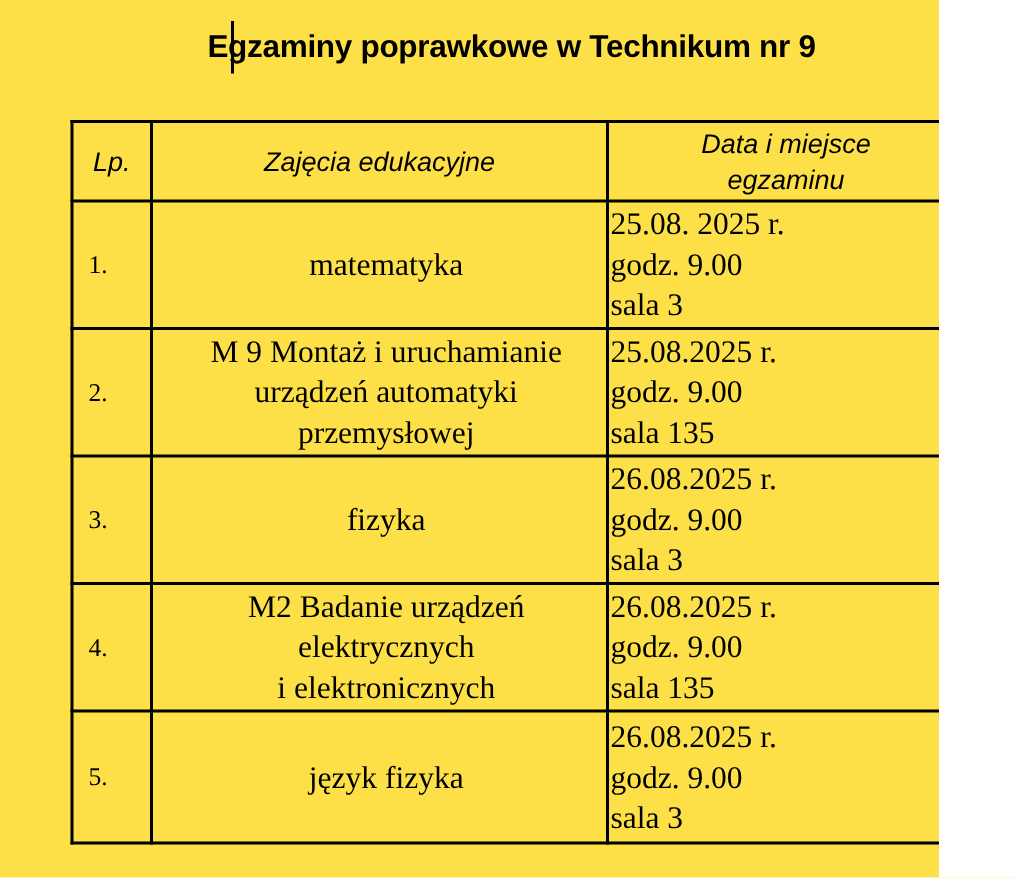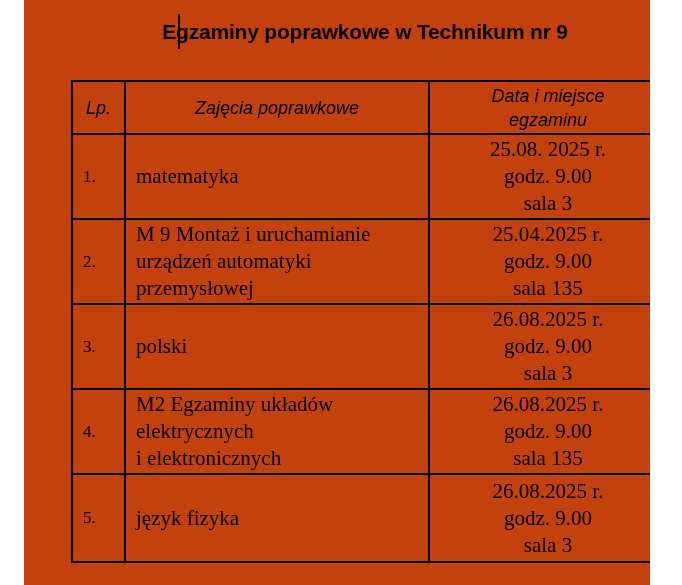--- a/index.html
+++ b/index.html
@@ -4,23 +4,22 @@
 <style>
   html, body {
     margin: 0;
     padding: 0;
     background: #ffffff;
   }
   .page {
     position: relative;
     width: 626px;
     height: 585px;
-    background: #c2410c;
+    background: #fde047;
     overflow: hidden;
-    margin-left: 24px;
   }
   .doc-title {
     position: absolute;
     top: 17px;
     left: 0;
     width: 682px;
     text-align: center;
     font-family: "Liberation Sans", sans-serif;
     font-weight: bold;
     font-size: 21px;
@@ -67,28 +66,27 @@
     font-family: "Liberation Serif", serif;
     font-size: 17px;
     padding-left: 10px;
     text-align: left;
   }
   td.subject {
     font-family: "Liberation Serif", serif;
     font-size: 21px;
     line-height: 27px;
     padding-left: 10px;
-    text-align: left;
+    text-align: center;
     white-space: pre-line;
   }
   td.date {
     font-family: "Liberation Serif", serif;
     font-size: 21px;
     line-height: 27px;
-    text-align: center;
     white-space: pre-line;
   }
 </style>
 </head>
 <body>
 
 <div class="page">
 
   <div class="caret"></div>
 
@@ -96,50 +94,50 @@
 
   <table class="exam">
     <colgroup>
       <col style="width:53px">
       <col style="width:304px">
       <col style="width:238px">
     </colgroup>
     <tbody>
       <tr class="hdr">
         <th>Lp.</th>
-        <th>Zajęcia poprawkowe</th>
+        <th>Zajęcia edukacyjne</th>
         <th>Data i miejsce
 egzaminu</th>
       </tr>
       <tr class="row">
         <td class="lp">1.</td>
         <td class="subject">matematyka</td>
         <td class="date">25.08. 2025 r.
 godz. 9.00
 sala 3</td>
       </tr>
       <tr class="row">
         <td class="lp">2.</td>
         <td class="subject">M 9 Montaż i uruchamianie
 urządzeń automatyki
 przemysłowej</td>
-        <td class="date">25.04.2025 r.
+        <td class="date">25.08.2025 r.
 godz. 9.00
 sala 135</td>
       </tr>
       <tr class="row">
         <td class="lp">3.</td>
-        <td class="subject">polski</td>
+        <td class="subject">fizyka</td>
         <td class="date">26.08.2025 r.
 godz. 9.00
 sala 3</td>
       </tr>
       <tr class="row">
         <td class="lp">4.</td>
-        <td class="subject">M2 Egzaminy układów
+        <td class="subject">M2 Badanie urządzeń
 elektrycznych
 i elektronicznych</td>
         <td class="date">26.08.2025 r.
 godz. 9.00
 sala 135</td>
       </tr>
       <tr class="row">
         <td class="lp">5.</td>
         <td class="subject">język fizyka</td>
         <td class="date">26.08.2025 r.

